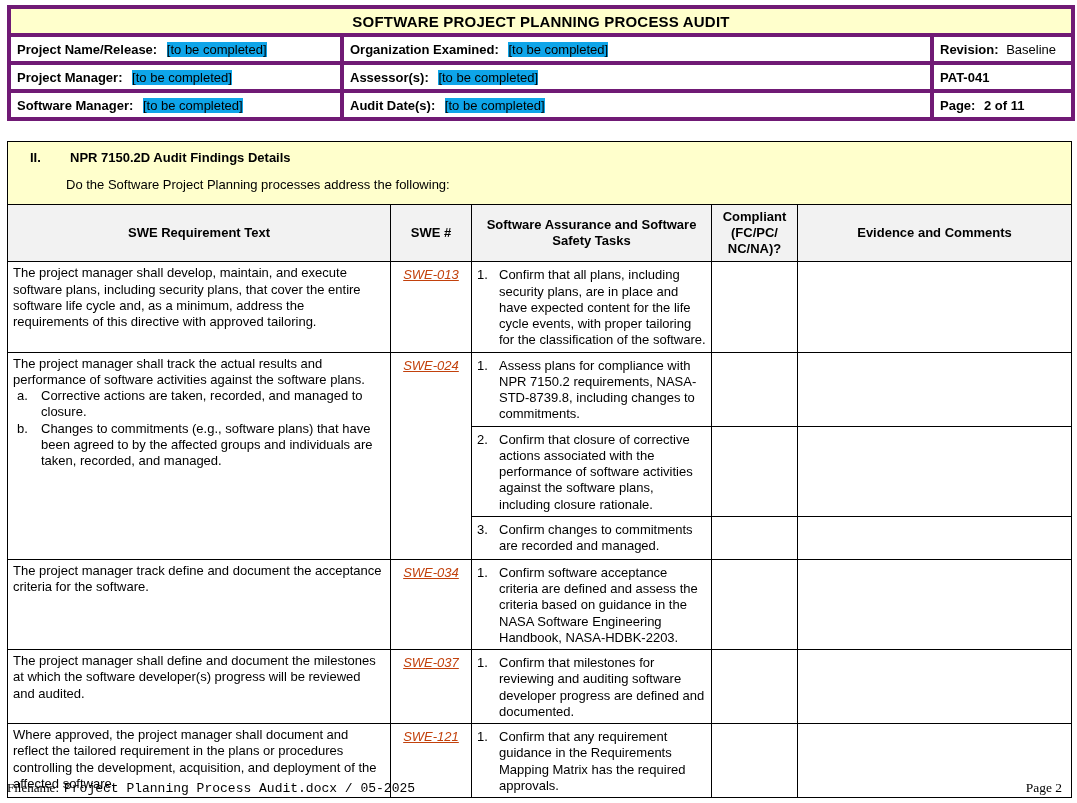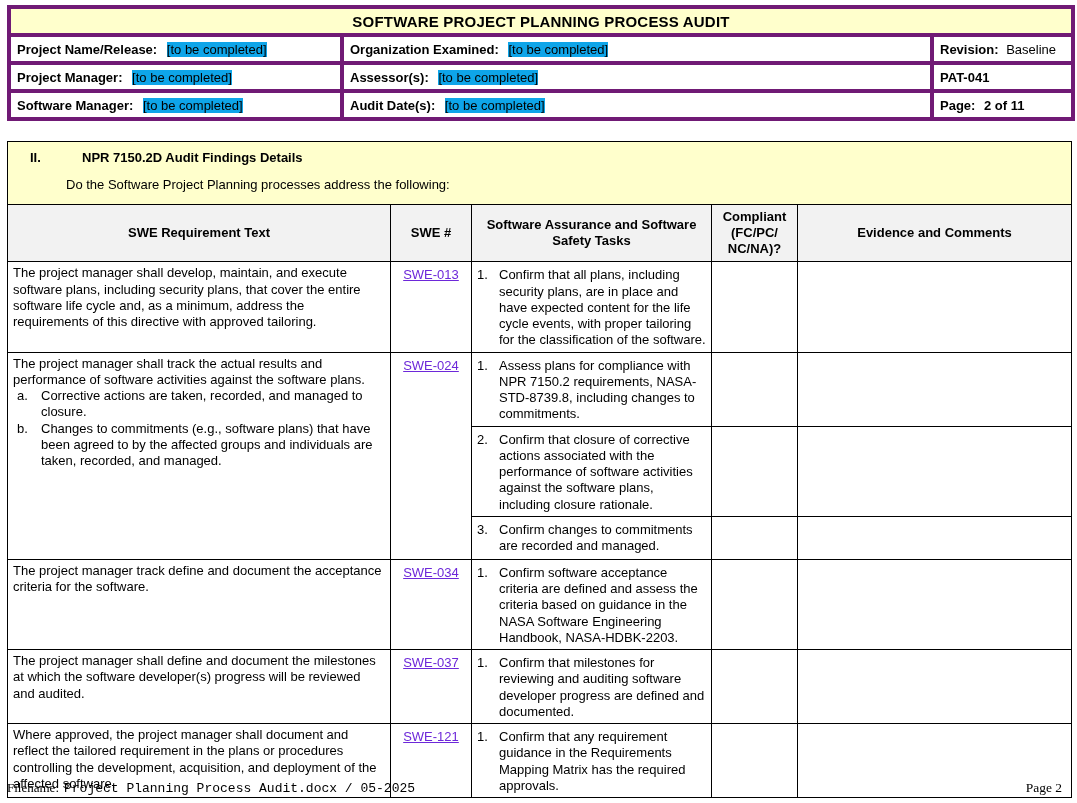--- a/index.html
+++ b/index.html
@@ -25,27 +25,27 @@
   .pat{font-weight:bold;}
   .pg-label{font-weight:bold;}
   .pg-value{font-weight:bold;margin-left:5px;}
 
   
   .main-table{border:1.5px solid #000;margin-top:20px;}
   .main-table td{border:1px solid #000;font-size:13px;line-height:1.25;
     vertical-align:top;padding:3px 5px;}
   .banner-cell{background:#FFFFCC;padding:8px 6px 10px 22px !important;}
   .banner-line1{display:flex;font-weight:bold;}
-  .banner-num{width:52px;flex:none;}
+  .banner-num{width:40px;flex:none;}
   .banner-line2{margin-left:36px;margin-top:11px;font-weight:normal;}
   .main-table .th{background:#F2F2F2;font-weight:bold;text-align:center;
     vertical-align:middle;padding:4px 4px;}
   .th-compliant div{line-height:1.25;}
   .swe-cell{text-align:center;padding-top:5px !important;}
-  .swe-link{color:#6d28d9;text-decoration:underline;cursor:pointer;}
+  .swe-link{color:#c2410c;text-decoration:underline;cursor:pointer;font-style:italic;}
   .req{padding-right:2px;}
   .subitem{display:flex;margin-left:4px;}
   .subitem .letter{width:24px;flex:none;}
   .task{display:flex;padding-top:2px;}
   .task .num{width:22px;flex:none;}
   .task .ttext{flex:1;}
   tr.h-hdr{height:56px;} tr.h88{height:88px;} tr.h70{height:70px;margin-left:25px;}
   tr.h85{height:85px;} tr.h43{height:43px;} tr.h87{height:87px;}
   tr.h71{height:71px;}
 

